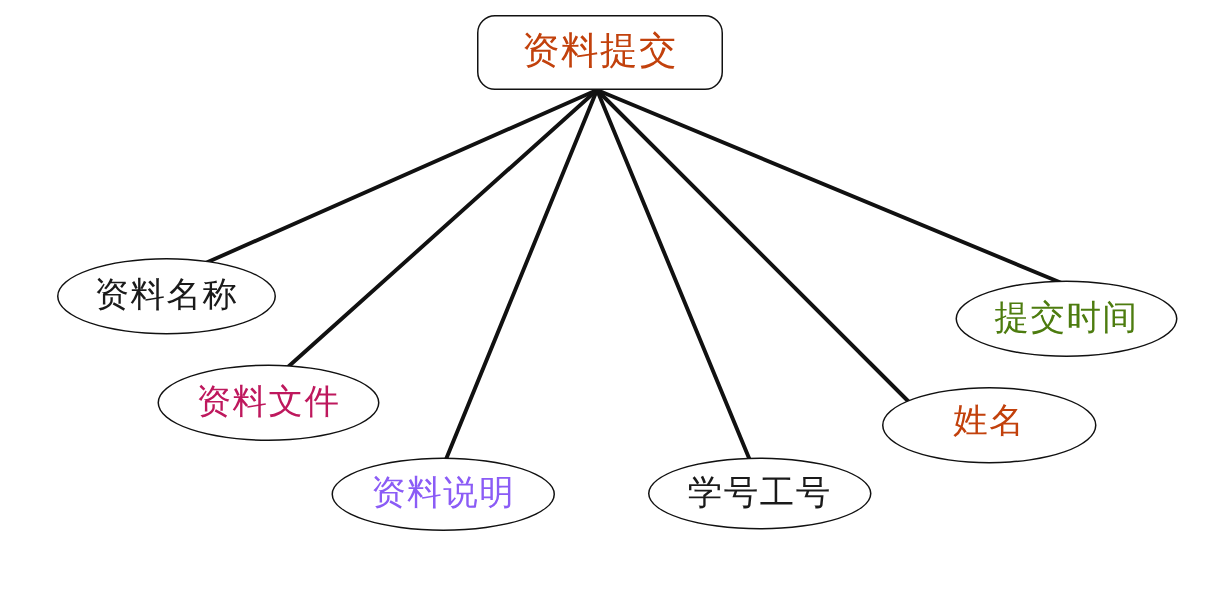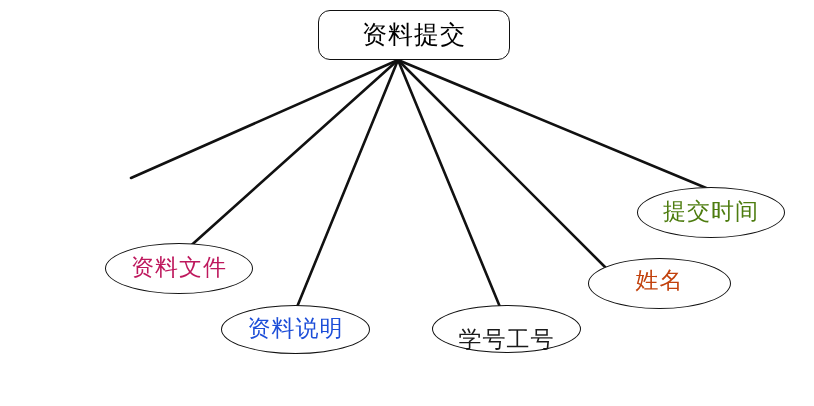--- a/index.html
+++ b/index.html
@@ -60,34 +60,37 @@
 
   <svg id="edges" viewBox="0 0 814 406" xmlns="http://www.w3.org/2000/svg">
       <line x1="398" y1="60" x2="131" y2="178" stroke="#111111" stroke-width="2.6" stroke-linecap="round"></line>
       <line x1="398" y1="60" x2="186" y2="250" stroke="#111111" stroke-width="2.6" stroke-linecap="round"></line>
       <line x1="398" y1="60" x2="297" y2="307" stroke="#111111" stroke-width="2.6" stroke-linecap="round"></line>
       <line x1="398" y1="60" x2="500" y2="307" stroke="#111111" stroke-width="2.6" stroke-linecap="round"></line>
       <line x1="398" y1="60" x2="606" y2="268" stroke="#111111" stroke-width="2.6" stroke-linecap="round"></line>
       <line x1="398" y1="60" x2="711" y2="190" stroke="#111111" stroke-width="2.6" stroke-linecap="round"></line>
     </svg>
 
-  <div class="node entity" id="entity-node" style="left: 318px; top: 10px; width: 192px; height: 50px; border-color: rgb(17, 17, 17); color: #000000;">
+  <div class="node entity" id="entity-node" style="left: 318px; top: 10px; width: 164px; height: 50px; border-color: rgb(17, 17, 17); color: #c2410c;">
     <span class="node-label">资料提交</span>
   </div>
 
+  <div class="node attribute" style="left: 38px; top: 172px; width: 146px; height: 51px; border-color: rgb(17, 17, 17); color: rgb(26, 26, 26);">
+    <span class="node-label">资料名称</span>
+  </div>
 
   <div class="node attribute" style="left: 105px; top: 243px; width: 148px; height: 51px; border-color: rgb(17, 17, 17); color: #be185d;">
     <span class="node-label">资料文件</span>
   </div>
 
-  <div class="node attribute" style="left: 221px; top: 305px; width: 149px; height: 49px; border-color: rgb(17, 17, 17); color: #1d4ed8;">
+  <div class="node attribute" style="left: 221px; top: 305px; width: 149px; height: 49px; border-color: rgb(17, 17, 17); color: #8b5cf6;">
     <span class="node-label">资料说明</span>
   </div>
 
-  <div class="node attribute" style="left: 432px; top: 305px; width: 149px; height: 48px; border-color: rgb(17, 17, 17); color: rgb(26, 26, 26); align-items: flex-end;">
+  <div class="node attribute" style="left: 432px; top: 305px; width: 149px; height: 48px; border-color: rgb(17, 17, 17); color: rgb(26, 26, 26);">
     <span class="node-label">学号工号</span>
   </div>
 
   <div class="node attribute" style="left: 588px; top: 258px; width: 143px; height: 51px; border-color: rgb(17, 17, 17); color: #c2410c; font-family: Liberation Mono, monospace;">
     <span class="node-label">姓名</span>
   </div>
 
   <div class="node attribute" style="left: 637px; top: 187px; width: 148px; height: 51px; border-color: rgb(17, 17, 17); color: #4d7c0f;">
     <span class="node-label">提交时间</span>
   </div>

